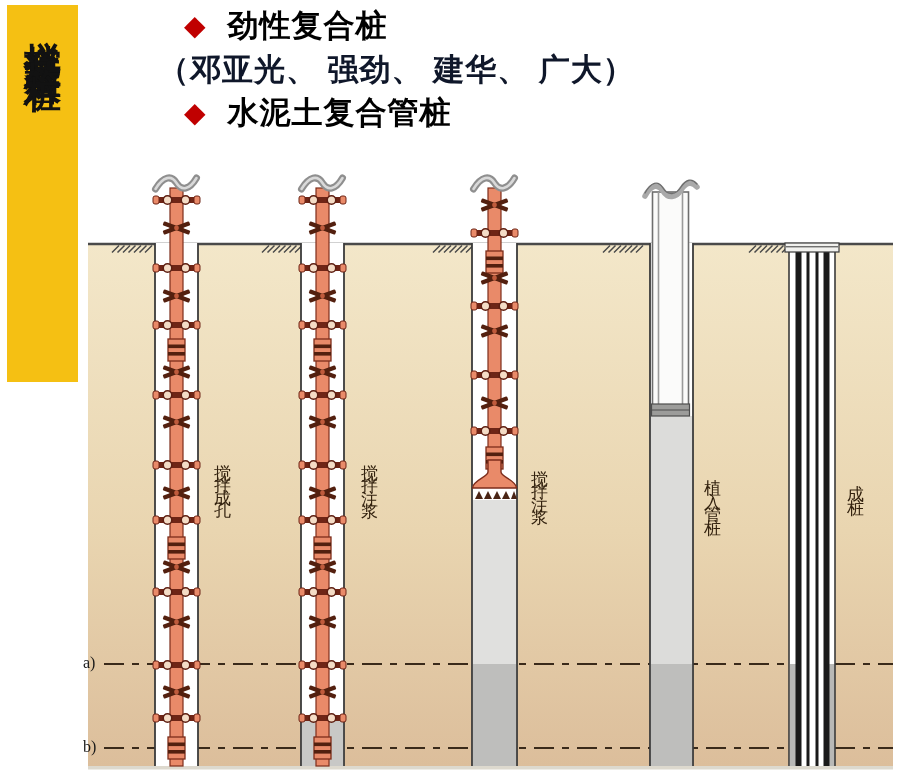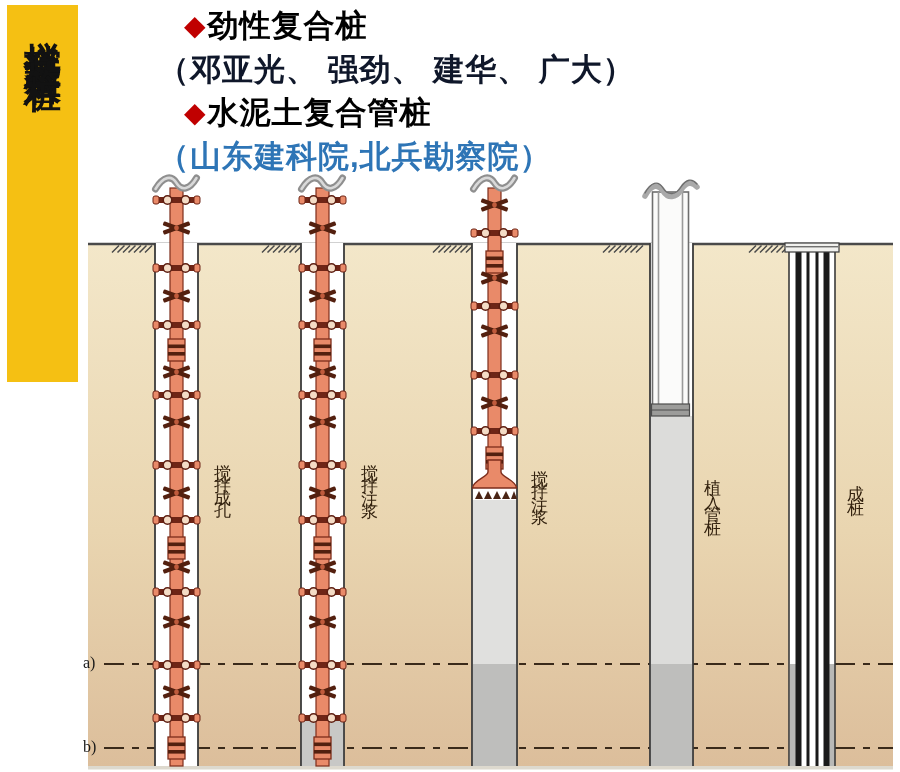--- a/index.html
+++ b/index.html
@@ -8,21 +8,21 @@
   .stage *{box-sizing:border-box;}
   .diagram-svg{position:absolute;left:0;top:0;}
   .banner{position:absolute;left:7px;top:5px;width:71px;height:377px;
           display:flex;justify-content:center;padding-top:6px;}
   .banner-text{writing-mode:vertical-rl;text-orientation:upright;
           font-family:"Liberation Serif",serif;font-size:37px;font-weight:700;
           letter-spacing:4px;color:#121212;line-height:1;}
   .header{position:absolute;left:158px;top:4px;}
   .h-row{height:44px;display:flex;align-items:center;margin-left:26px;}
   .diamond{font-size:28px;margin-right:2px;line-height:1;}
-  .h-title{font-size:31px;font-weight:700;letter-spacing:1px;white-space:pre;}
+  .h-title{font-size:31px;font-weight:700;letter-spacing:1px;white-space:pre;margin-left:20px;}
   .h-sub{height:43px;font-size:31px;font-weight:700;letter-spacing:1px;
          display:flex;align-items:center;white-space:pre;}
   .stage-label{position:absolute;writing-mode:vertical-rl;text-orientation:upright;
          font-family:"Liberation Serif",serif;font-size:17px;letter-spacing:13px;
          color:#33220f;line-height:1;}
   .depth-marker{position:absolute;left:83px;font-family:"Liberation Serif",serif;
          font-size:16px;color:#1a1a1a;line-height:1;}
 </style>
 </head>
 <body>
@@ -185,21 +185,20 @@
   <div class="header">
     <div class="h-row">
       <span class="diamond" style="color: rgb(192, 0, 0);">◆</span>
       <span class="h-title" style="color: rgb(0, 0, 0);">劲性复合桩</span>
     </div>
     <div class="h-sub" style="color: #0f172a;">（邓亚光、 强劲、 建华、 广大）</div>
     <div class="h-row">
       <span class="diamond" style="color: rgb(192, 0, 0);">◆</span>
       <span class="h-title" style="color: rgb(0, 0, 0);">水泥土复合管桩</span>
     </div>
-    <div class="h-sub" style="color: rgb(46, 117, 182);">（山东建科院,北兵勘察院）</div>
   </div>
 
   <div class="stage-label" style="left:214px;top:450px">搅拌成孔</div>
   <div class="stage-label" style="left:361px;top:450px">搅拌注浆</div>
   <div class="stage-label" style="left:531px;top:456px">搅拌注浆</div>
   <div class="stage-label" style="left:704px;top:466px">植入管桩</div>
   <div class="stage-label" style="left:847px;top:472px">成桩</div>
 
   <div class="depth-marker" style="top:655px">a)</div>
   <div class="depth-marker" style="top:739px">b)</div>

